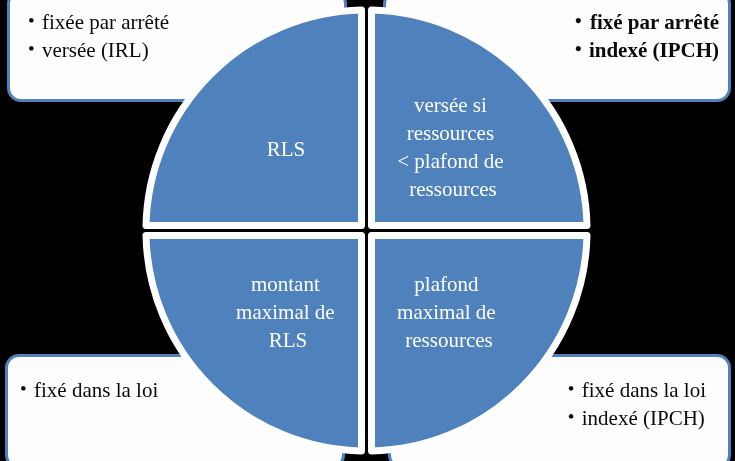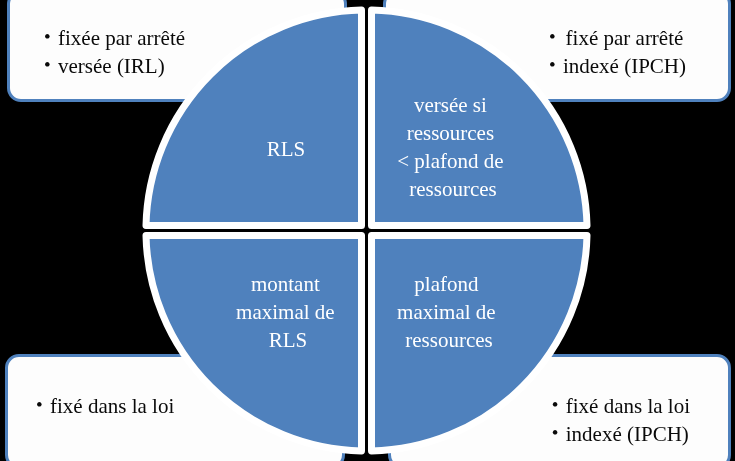--- a/index.html
+++ b/index.html
@@ -27,21 +27,21 @@
     position: absolute;
     background: #FDFDFD;
     border: 3px solid #4F81BD;
     border-radius: 14px;
     box-sizing: border-box;
     box-shadow: 2px 2px 3px rgba(0,0,0,0.45);
     z-index: 1;
   }
   .callout ul {
     list-style: none;
-    margin: 16px;
+    margin: 0;
     padding: 0;
   }
   .callout li {
     font-size: 21px;
     line-height: 1.32;
     color: #0a0a0a;
     white-space: nowrap;
     position: relative;
     padding-left: 14px;
   }
@@ -61,21 +61,21 @@
     left: 7px;  top: -10px;
     width: 340px; height: 112px;
   }
   #callout-tl .inner { left: 18px; top: 16px; }
 
   
   #callout-tr {
     left: 383px; top: -10px;
     width: 348px; height: 112px;
   }
-  #callout-tr .inner { right: 26px; top: 16px; text-align: center; }
+  #callout-tr .inner { right: 9px; top: 16px; text-align: right; font-weight: bold; }
 
   
   #callout-bl {
     left: 5px;  top: 354px;
     width: 340px; height: 115px;
   }
   #callout-bl .inner { left: 12px; top: 20px; }
 
   
   #callout-br {

